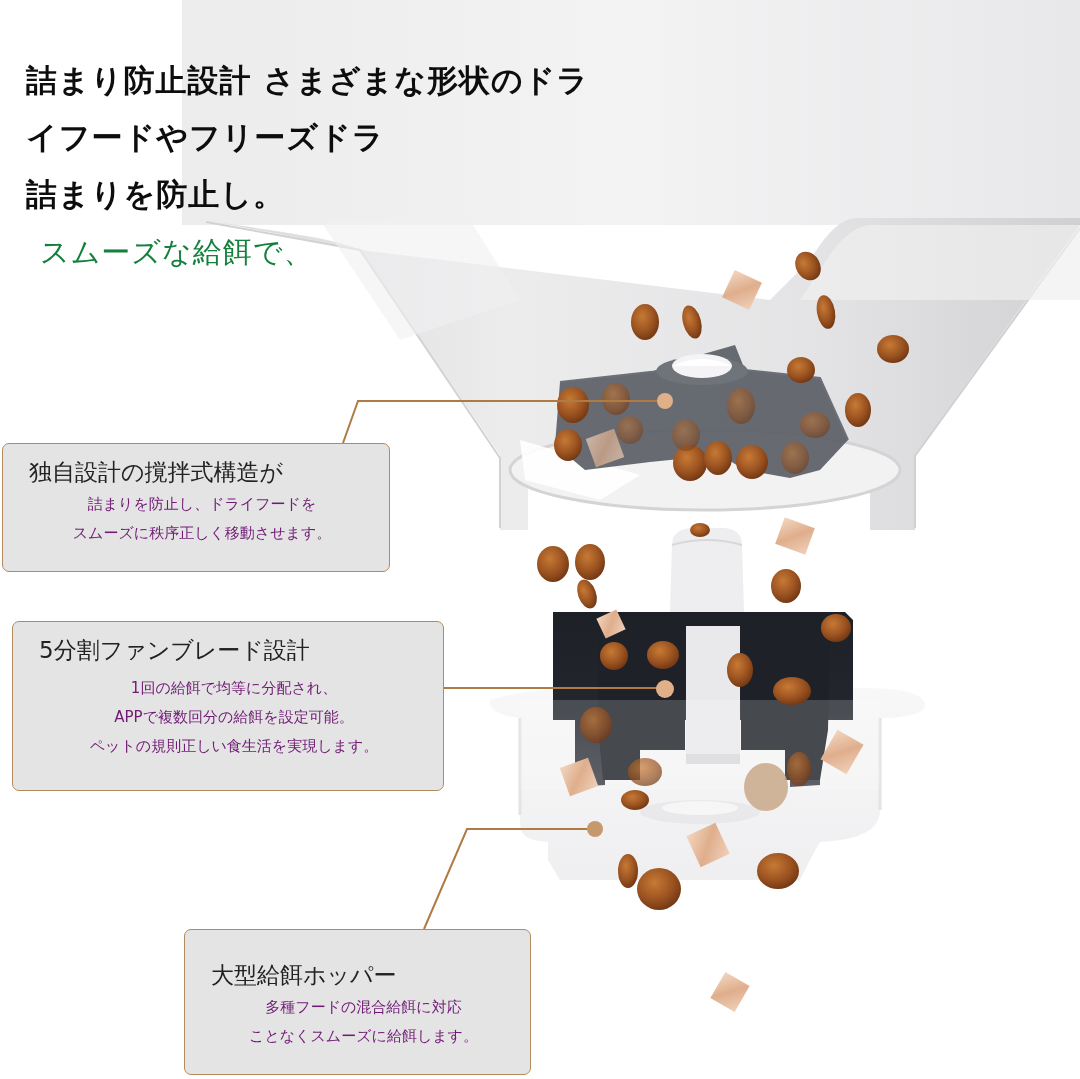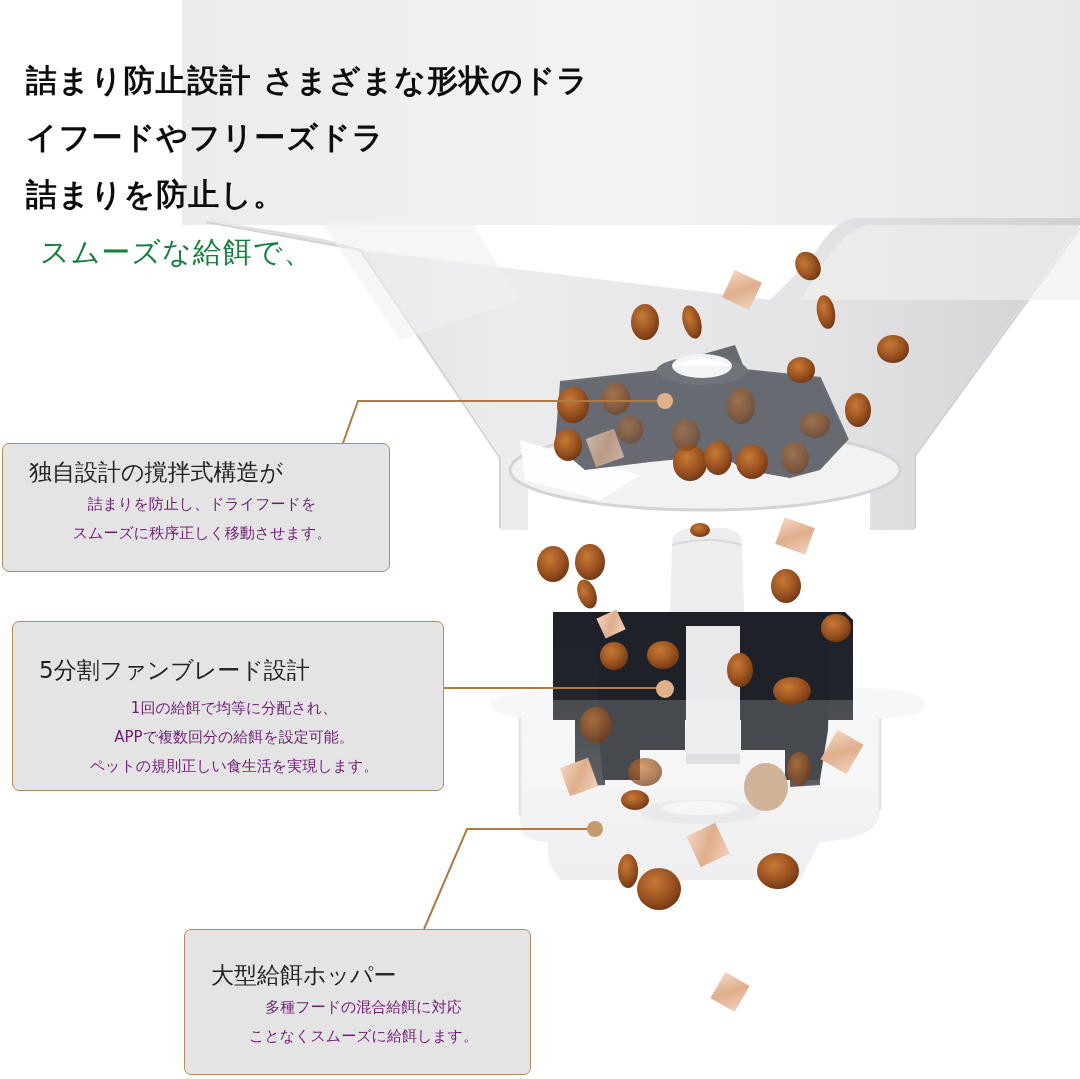--- a/index.html
+++ b/index.html
@@ -23,21 +23,21 @@
   .subline span { display:block; white-space:nowrap; }
   .callout {
     position:absolute; z-index:3; box-sizing:border-box;
     background:#e4e4e4; border:1.5px solid #b38b5d; border-radius:7px;
     padding:10px 14px 0 26px;
   }
   .callout .c-title { display:block; font-size:23px; line-height:36px; color:#222; white-space:nowrap; }
   .callout .c-line { display:block; font-size:15px; line-height:29px; color:#701a75; white-space:nowrap;text-align:center; }
   #c1 { left:2px;   top:443px; width:388px; height:129px; }
   #c2 { left:12px;  top:621px; width:432px; height:170px; }
-  #c2 .c-title { margin-top:20px; margin-bottom:6px; }
+  #c2 .c-title { margin-top:0; margin-bottom:6px; }
   #c3 { left:184px; top:929px; width:347px; height:146px; }
   #c3 .c-title { margin-top:17px; }
 </style>
 </head>
 <body>
 
 <svg id="art" viewBox="0 0 1080 1079" xmlns="http://www.w3.org/2000/svg">
   <defs>
     <linearGradient id="hopperG" x1="0" y1="0" x2="1" y2="0">
       <stop offset="0" stop-color="#ececed"></stop>

